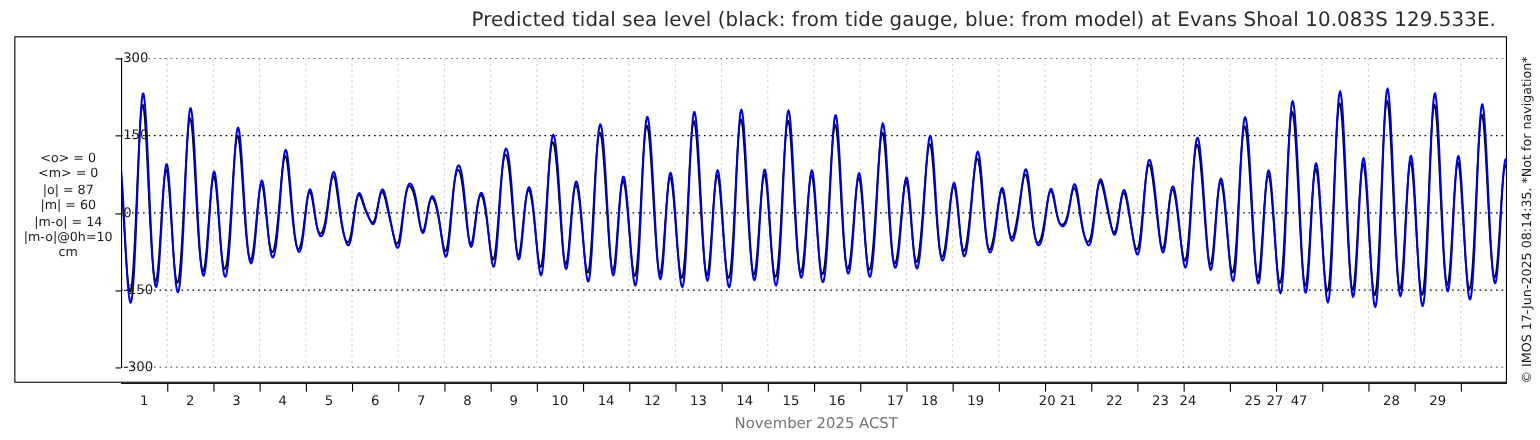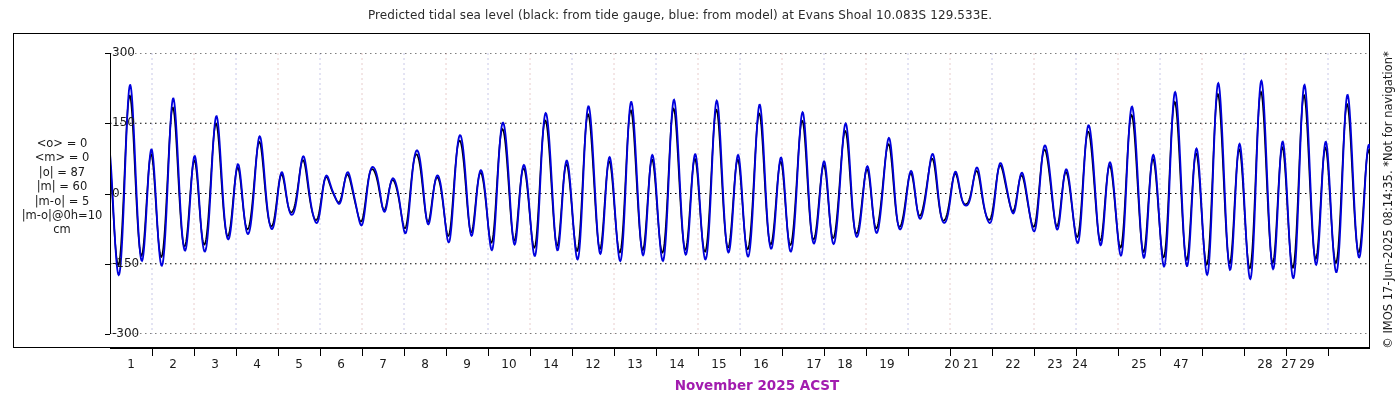--- a/index.html
+++ b/index.html
@@ -22,22 +22,22 @@
     width: 1400px;
     height: 400px;
   }
 
   
   .chart-title {
     position: absolute;
     left: 0;
     top: 8px;
     width: 1360px;
-    text-align: center;
-    font-size: 12px;
+    text-align: right;
+    font-size: 18px;
     color: #2b2b2b;
     white-space: nowrap;
     letter-spacing: 0.1px;
   }
 
   
   .outer-frame {
     position: absolute;
     left: 13px;
     top: 33px;
@@ -123,28 +123,27 @@
     position: absolute;
     top: 357px;
     font-size: 12px;
     color: #1a1a1a;
     text-align: center;
     white-space: nowrap;
     transform: translateX(-50%);
   }
   .x-axis-title {
     position: absolute;
-    left: 127px;
+    left: 112px;
     top: 377px;
     width: 1260px;
     text-align: center;
     font-size: 13.5px;
-    color: #a21caf;
-    white-space: nowrap;
-    font-weight: bold;
+    color: #737373;
+    white-space: nowrap;
   }
 
   
   .copyright {
     position: absolute;
     right: 0px;
     top: 0px;
     width: 24px;
     height: 400px;
   }
@@ -166,21 +165,21 @@
 
   <div class="chart-title">Predicted tidal sea level (black: from tide gauge, blue: from model) at Evans Shoal 10.083S 129.533E.</div>
 
   <div class="outer-frame"></div>
 
   <div class="stats-block">
       <span class="stat-line">&lt;o&gt; = 0</span>
       <span class="stat-line">&lt;m&gt; = 0</span>
       <span class="stat-line">|o| = 87</span>
       <span class="stat-line">|m| = 60</span>
-      <span class="stat-line">|m-o| = 5</span>
+      <span class="stat-line">|m-o| = 14</span>
       <span class="stat-line">|m-o|@0h=10</span>
       <span class="stat-line">cm</span>
     </div>
 
   <div class="plot-area">
     <svg class="plot-svg" viewBox="0 0 1260 281" preserveAspectRatio="none">
       <g id="v-grid">
           <line x1="42" x2="42" y1="0" y2="281" stroke="#c8c8e8" stroke-width="1" stroke-dasharray="2,3"></line>
           <line x1="84" x2="84" y1="0" y2="281" stroke="#e8cccc" stroke-width="1" stroke-dasharray="2,3"></line>
           <line x1="126" x2="126" y1="0" y2="281" stroke="#c8c8e8" stroke-width="1" stroke-dasharray="2,3"></line>
@@ -287,21 +286,21 @@
       <div class="x-label" style="left: 803px; margin-left: 11px;">17</div>
       <div class="x-label" style="left: 845px;">18</div>
       <div class="x-label" style="left: 887px;">19</div>
       <div class="x-label" style="left: 952px;">20</div>
       <div class="x-label" style="left: 971px;">21</div>
       <div class="x-label" style="left: 1013px;">22</div>
       <div class="x-label" style="left: 1055px;">23</div>
       <div class="x-label" style="left: 1080px;">24</div>
       <div class="x-label" style="left: 1139px;">25</div>
       <div class="x-label" style="left: 1181px;">47</div>
-      <div class="x-label" style="left: 1289px;">27</div>
+      <div class="x-label" style="left: 1159px;">27</div>
       <div class="x-label" style="left: 1265px;">28</div>
       <div class="x-label" style="left: 1307px;">29</div>
     </div>
 
   <div class="x-axis-title">November 2025 ACST</div>
 
   <div class="copyright">
     <span>© IMOS 17-Jun-2025 08:14:35. *Not for navigation*</span>
   </div>
 

